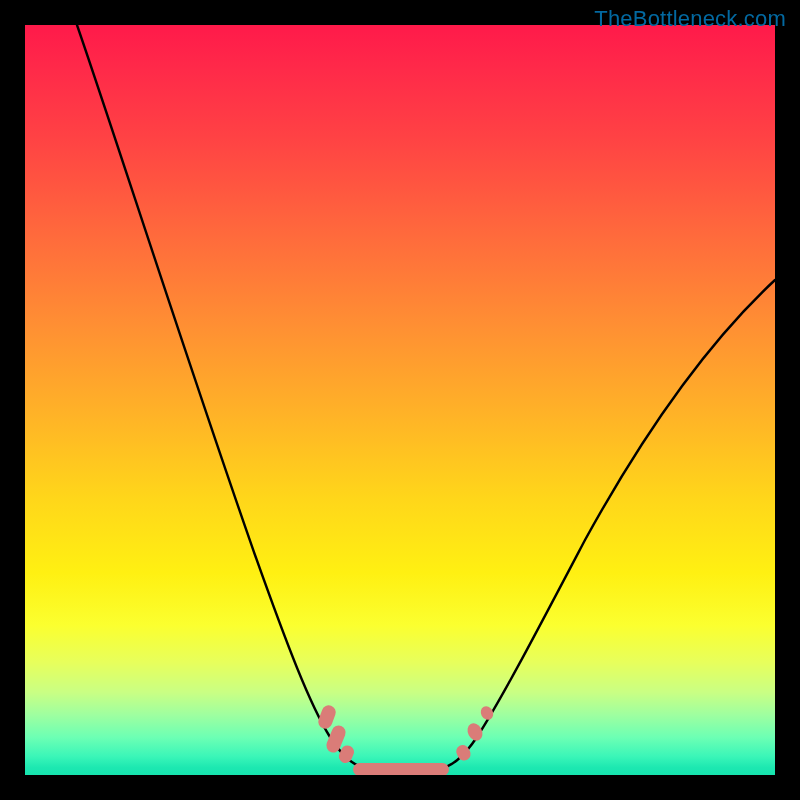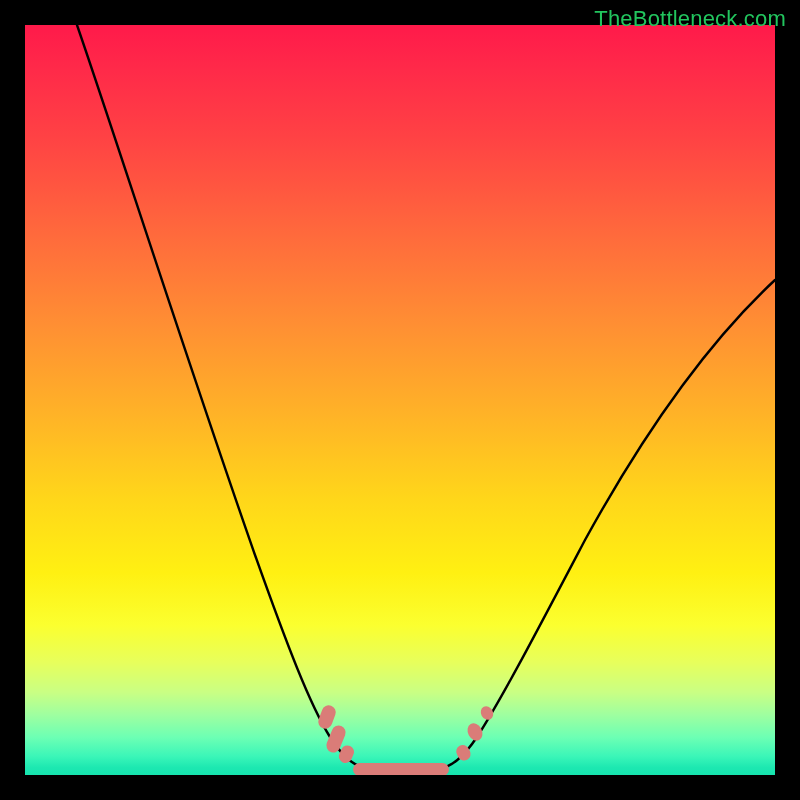--- a/index.html
+++ b/index.html
@@ -14,21 +14,21 @@
   .frame {
     position: relative;
     width: 800px;
     height: 800px;
     background: #000;
   }
   .watermark {
     position: absolute;
     top: 6px;
     right: 14px;
-    color: #22c55e;
+    color: #0369a1;
     font-size: 22px;
     font-weight: 500;
     letter-spacing: 0.2px;
     z-index: 5;
   }
   .plot {
     position: absolute;
     left: 25px;
     top: 25px;
     width: 750px;

